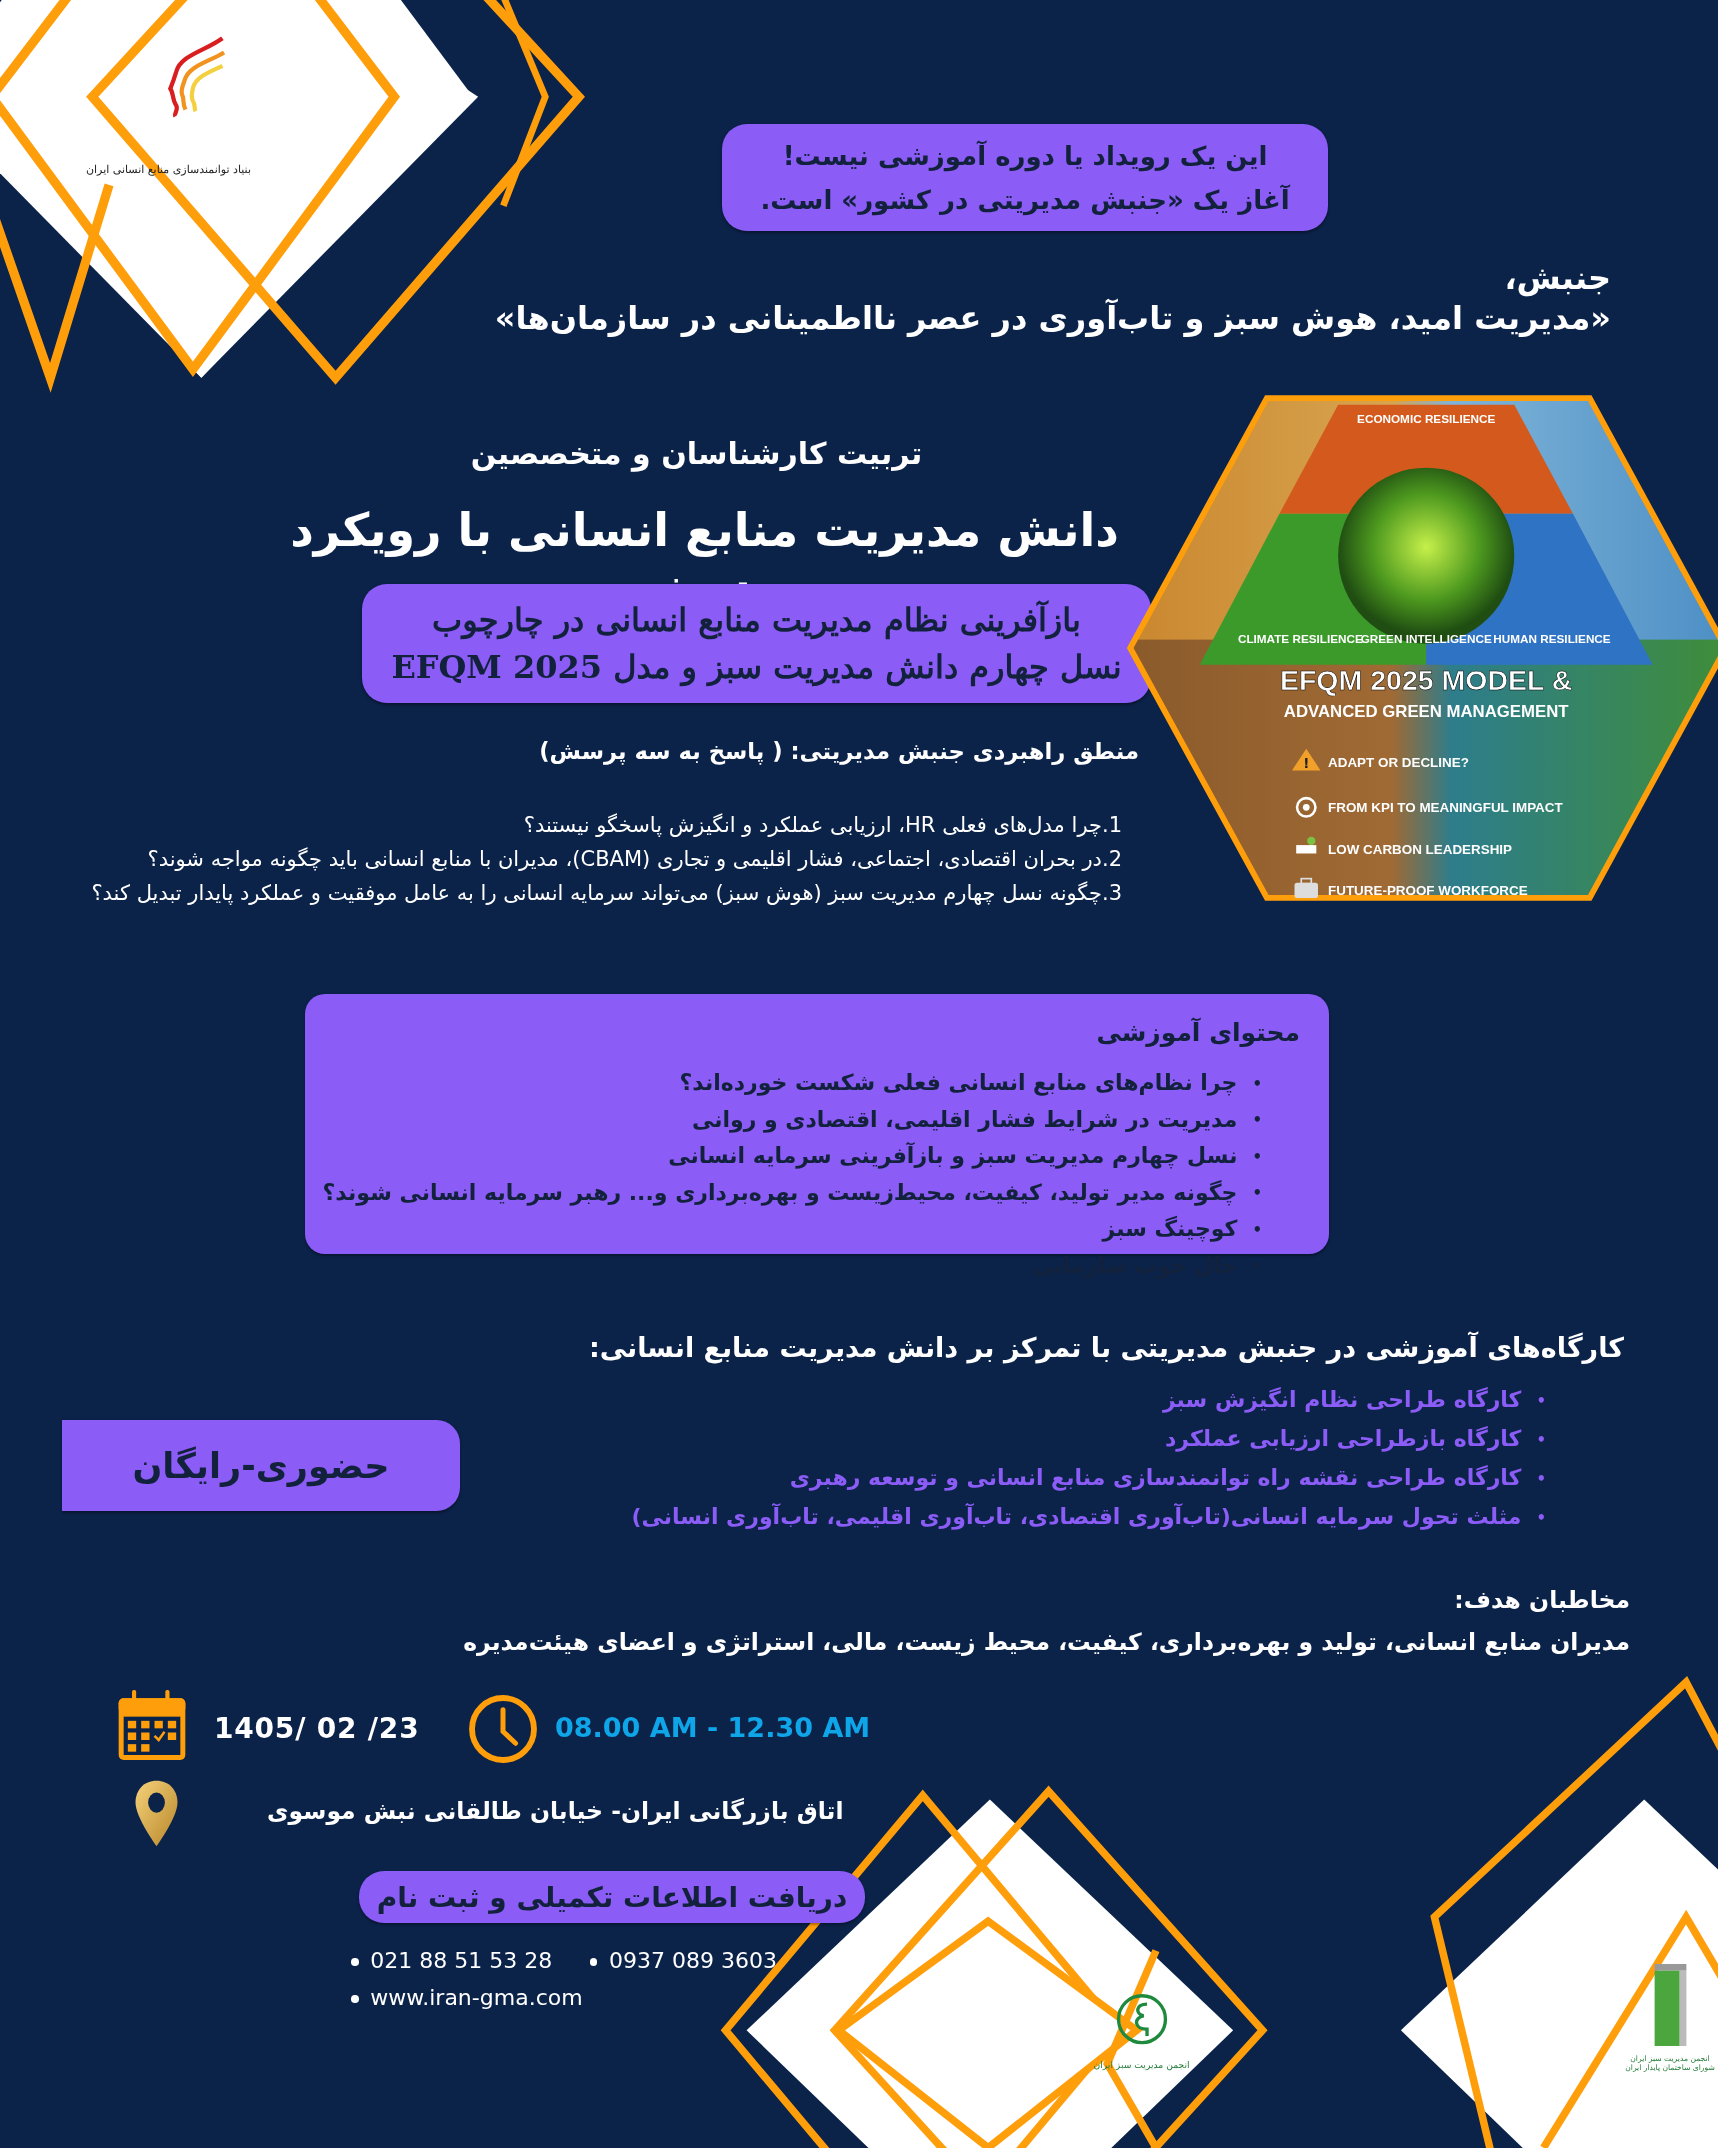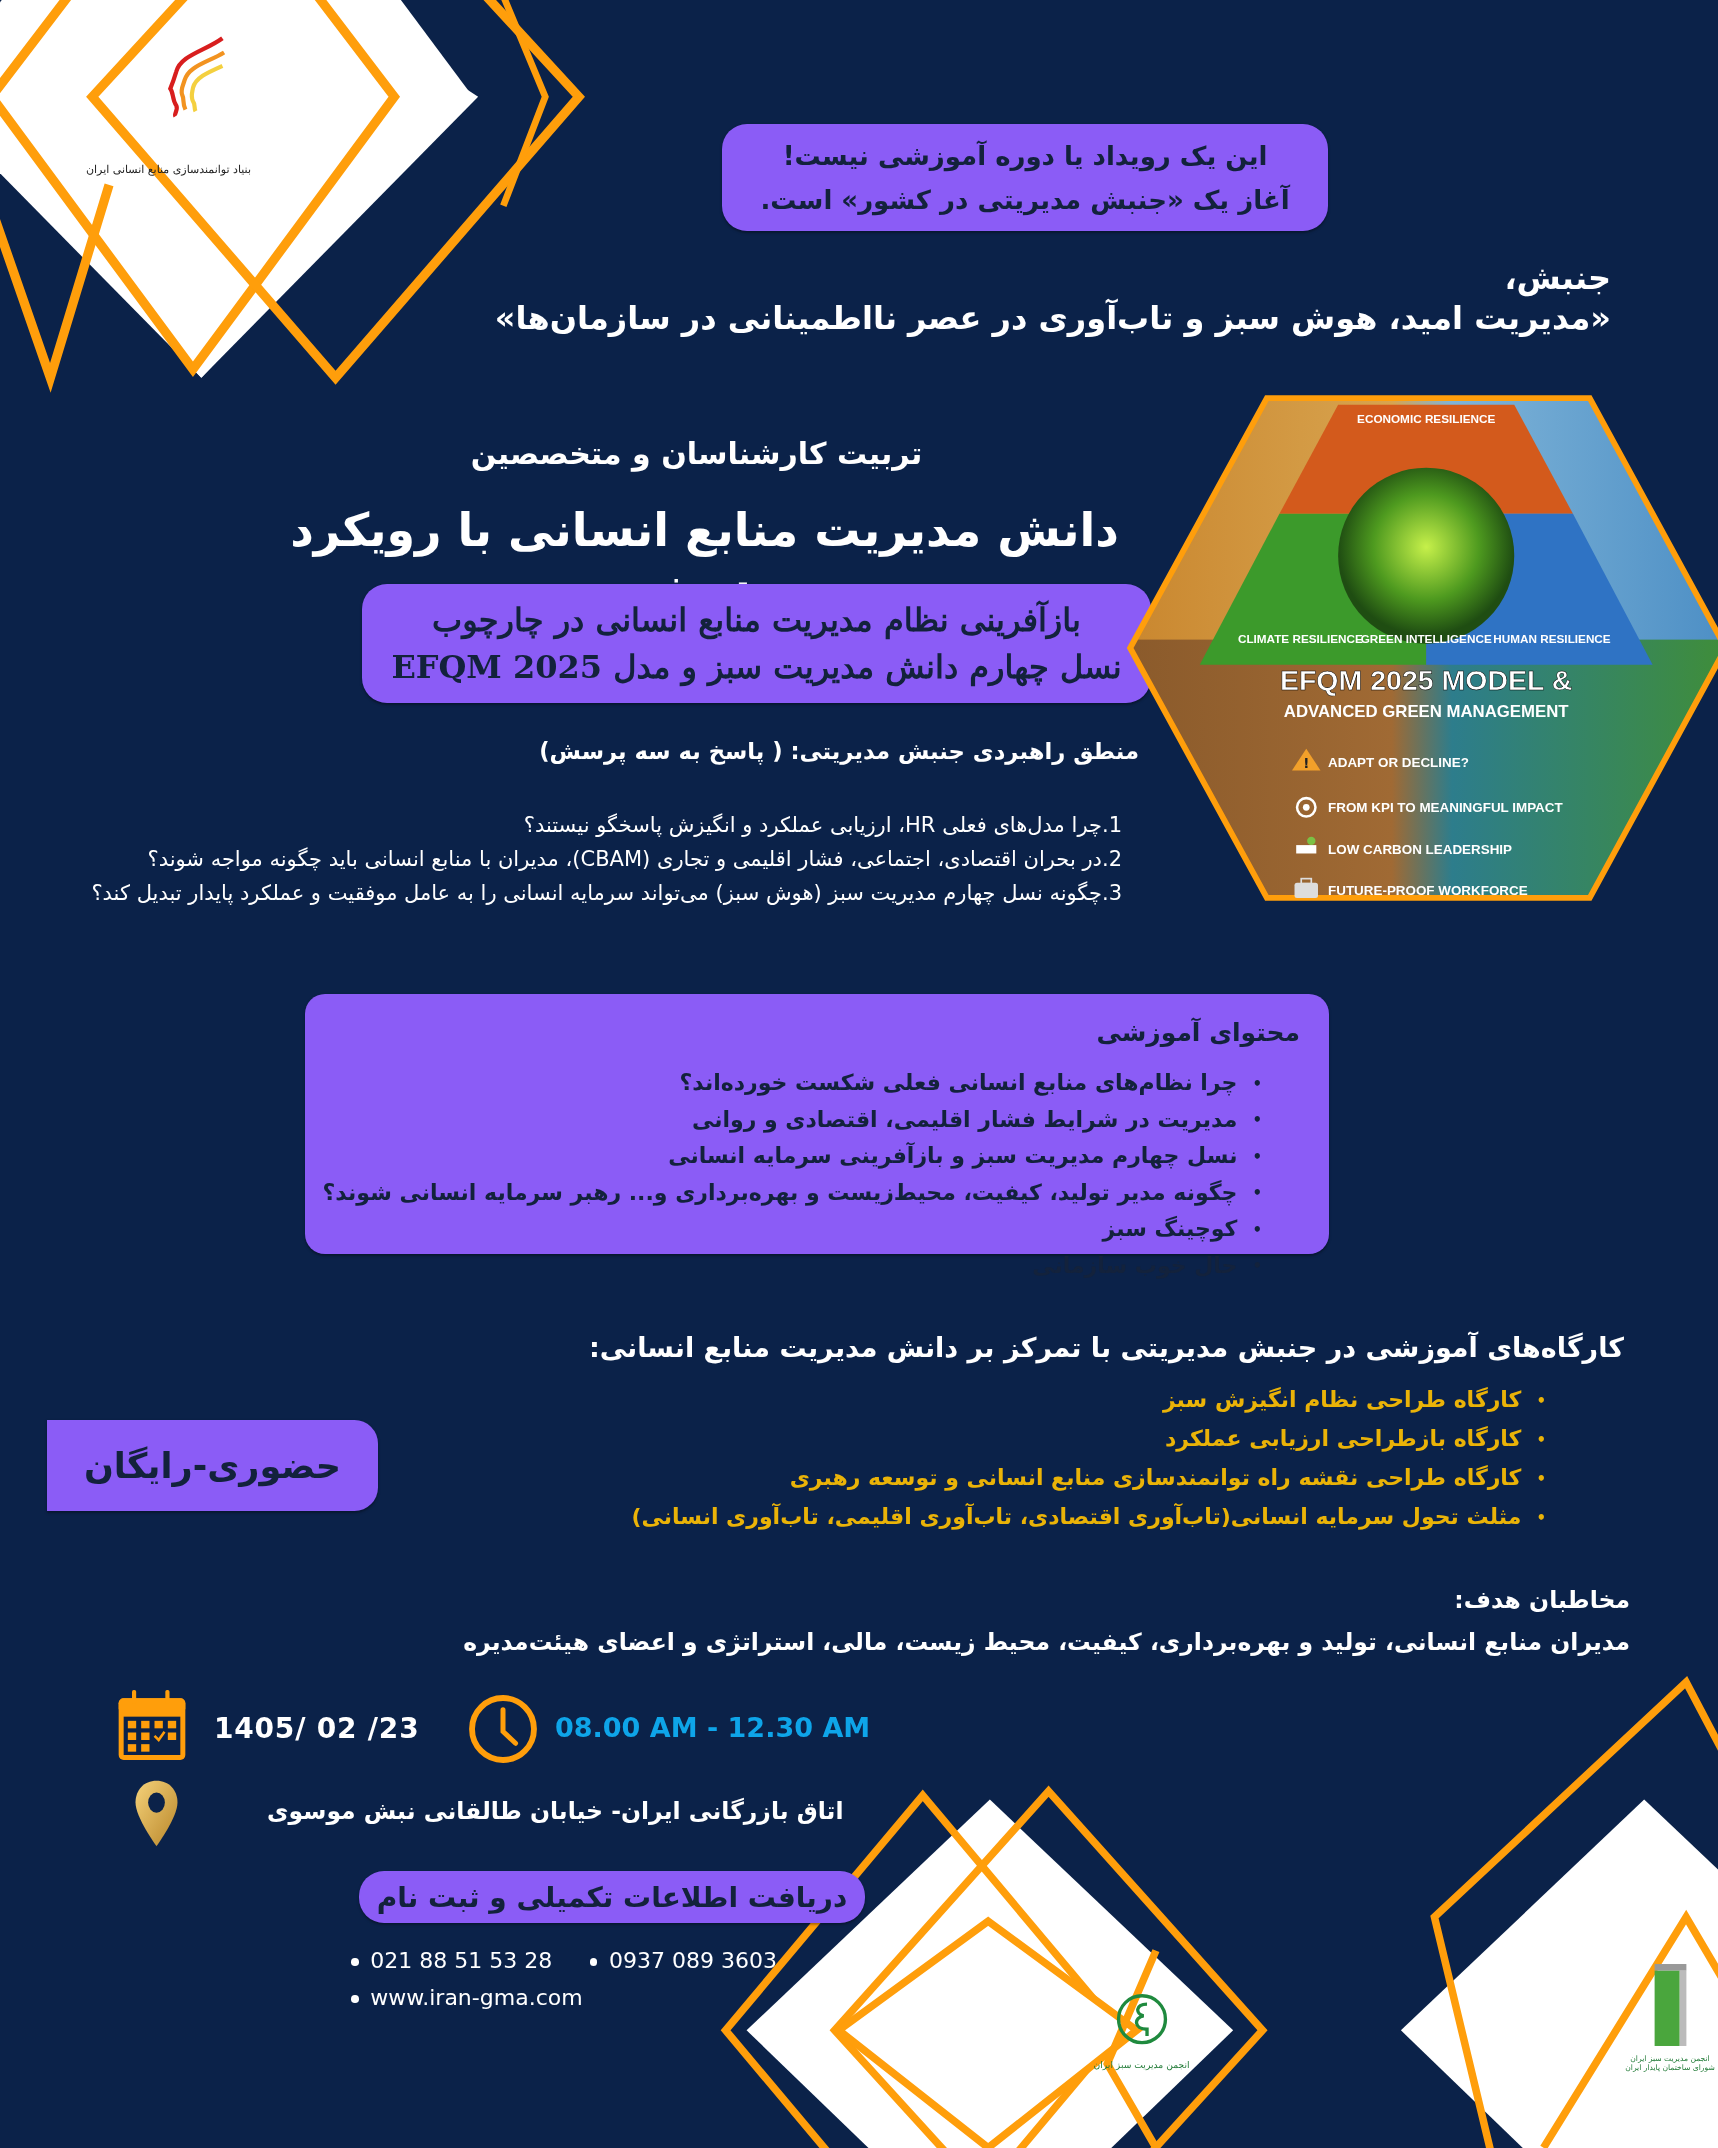--- a/index.html
+++ b/index.html
@@ -18,24 +18,24 @@
   #questions { right:596px; top:808px; font-size:21px; color:#fff; text-align:right; line-height:34px; }
   #questions div { white-space:nowrap; }
 
   #hexagon { left:1120px; top:388px; width:604px; height:520px; }
   #content-box { left:258px; top:994px; width:1024px; height:260px; border-radius:20px; padding:0; }
   #content-box .heading { position:absolute; right:29px; top:23.5px; font-size:25px; font-weight:bold; }
   #content-box ul { position:absolute; right:67px; top:71px; margin:0; padding:0; list-style:none; font-size:22px; font-weight:bold; line-height:35px; }
   #content-box li::before { content:"\2022"; margin-left:15px; font-size:15px; vertical-align:middle; }
 
   #workshops-heading { right:94px; top:1332px; font-size:27px; font-weight:bold; color:#fff; }
-  #workshops { right:172px; top:1381px; margin:0; padding:0; list-style:none; font-size:22px; font-weight:bold; color:#eab308; line-height:38px; text-align:right; }
+  #workshops { right:172px; top:1381px; margin:0; padding:0; list-style:none; font-size:22px; font-weight:bold; color:#8b5cf6; line-height:38px; text-align:right; }
   #workshops li::before { content:"\2022"; margin-left:15px; font-size:15px; vertical-align:middle; }
 
-  #free-badge { left:0; top:1420px; width:331px; height:91px; border-radius:0 23.5px 23.5px 0; display:flex; align-items:center; justify-content:center; font-size:35px; font-weight:bold; }
+  #free-badge { left:15px; top:1420px; width:398px; height:91px; border-radius:0 23.5px 23.5px 0; display:flex; align-items:center; justify-content:center; font-size:35px; font-weight:bold; }
 
   #audience-heading { right:88px; top:1586px; font-size:23.5px; font-weight:bold; color:#fff; }
   #audience-text { right:88px; top:1628px; font-size:23.5px; font-weight:bold; color:#fff; white-space:nowrap; }
   #date-text { left:214px; top:1712px; font-size:28px; font-weight:bold; color:#fff; letter-spacing:0.8px; }
   #time-text { left:555px; top:1712px; font-size:27px; font-weight:bold; color:#0ea5e9; }
   #address { left:267px; top:1797px; font-size:23.5px; font-weight:bold; color:#fff; }
   #register-btn { left:312px; top:1871px; width:506px; height:52px; border-radius:25px; display:flex; align-items:center; justify-content:center; font-size:28px; font-weight:bold; }
   #phones { left:351px; top:1948px; font-size:22px; color:#fff; white-space:nowrap; }
   #phones span.dot, #web span.dot { display:inline-block; width:7.6px; height:7.6px; border-radius:50%; background:#fff; margin-right:11.7px; vertical-align:middle; }
   #web { left:351px; top:1985px; font-size:22px; color:#fff; }

